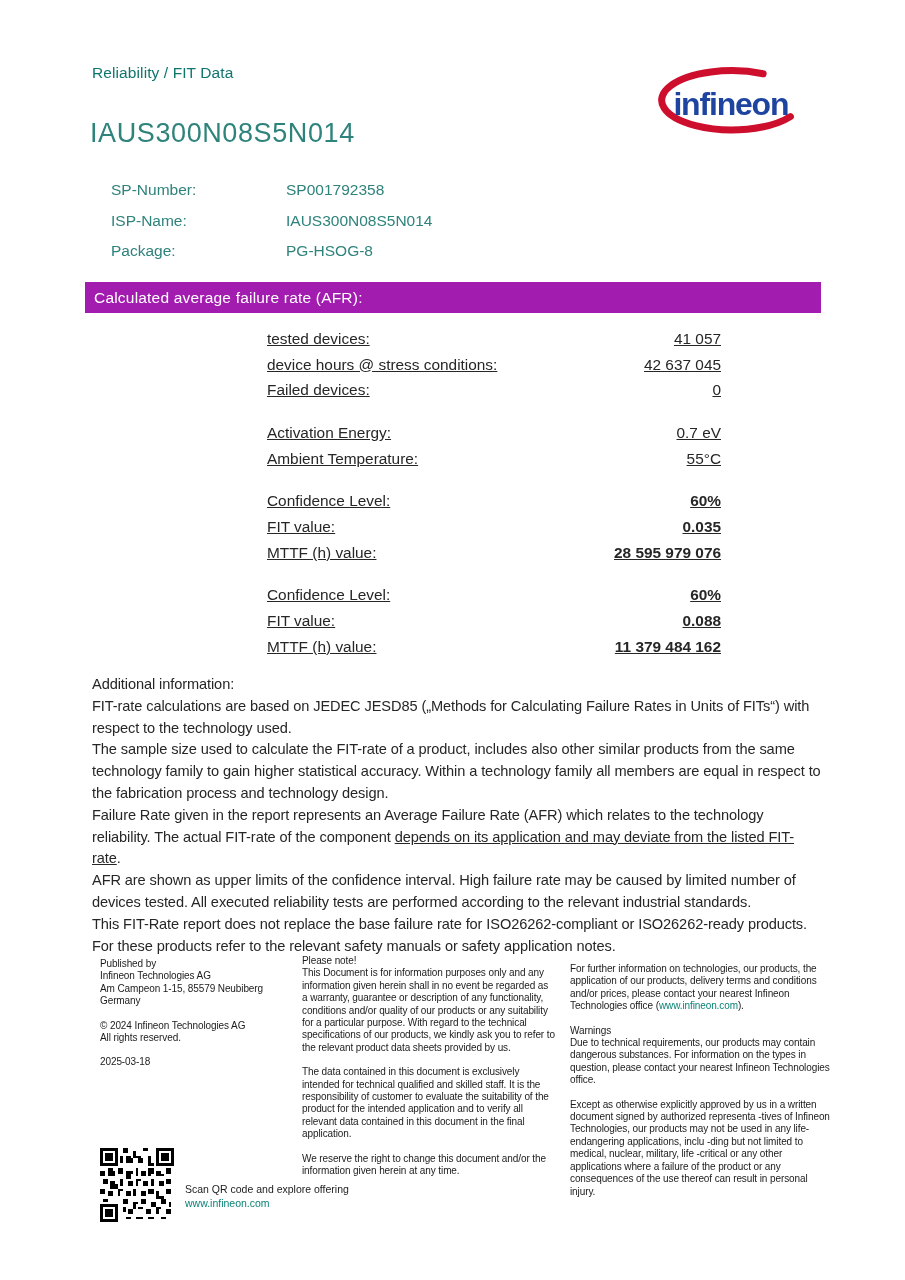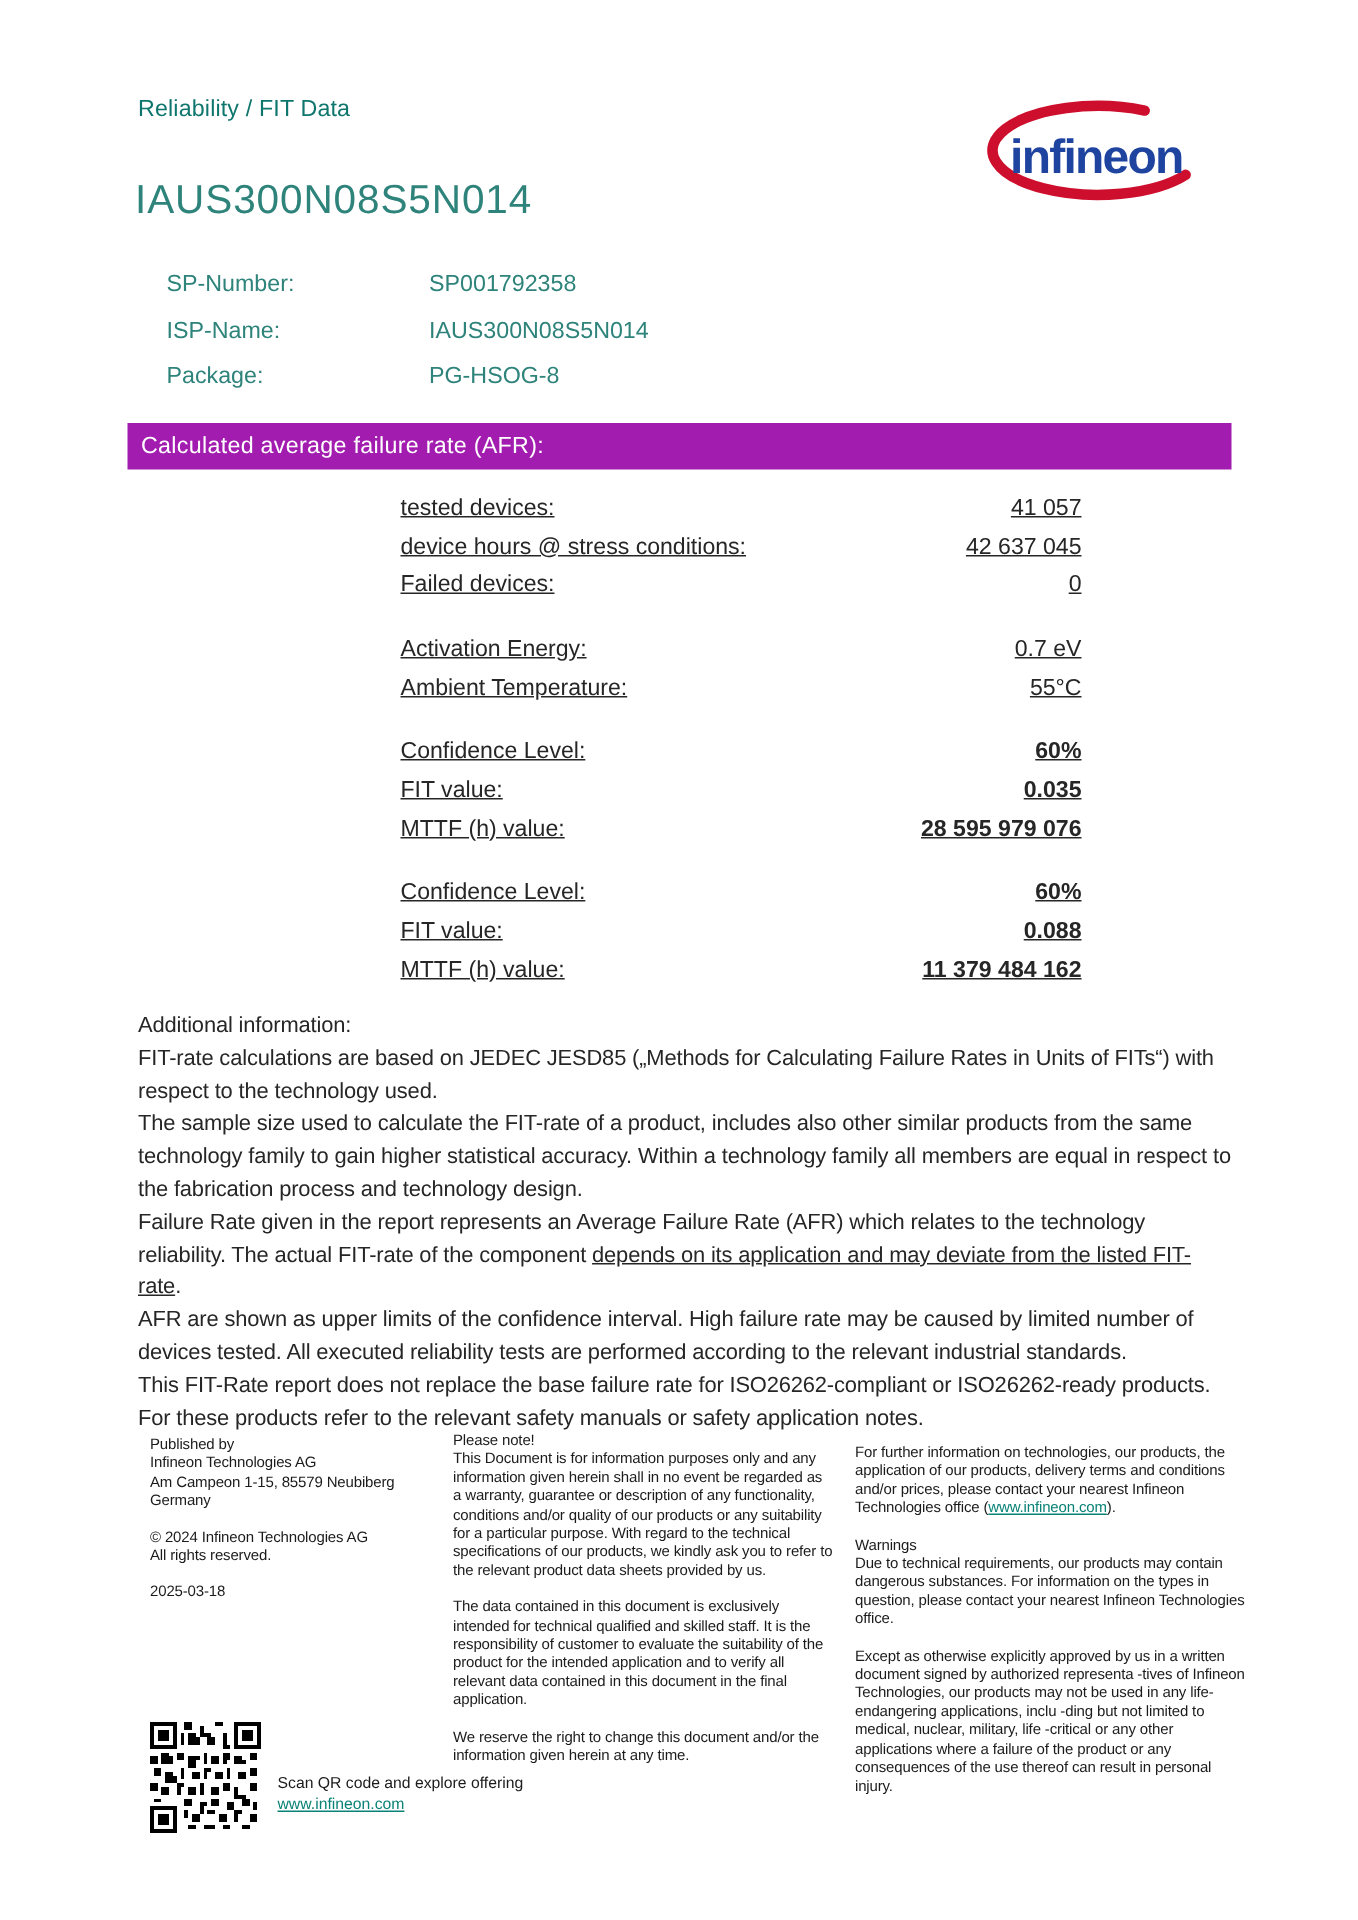--- a/index.html
+++ b/index.html
@@ -56,21 +56,21 @@
   .underlined { text-decoration: underline; }
 
   
   .f-col { position: absolute; font-size: 10px; line-height: 12.4px; color: #1b1b1b; letter-spacing: -0.1px; }
   .f-col1 { left: 100px; top: 958px; width: 192px; }
   .f-col2 { left: 302px; top: 955px; width: 253px; }
   .f-col3 { left: 570px; top: 963px; width: 264px; }
   .f-gap { margin-top: 12px; }
   .f-date { margin-top: 12px; }
 
-  a.site-link { color: #0A8276; text-decoration: underline; cursor: pointer; }
+  a.site-link { color: #0A8276; cursor: pointer; }
 
   .qr { position: absolute; left: 100px; top: 1148px; width: 74px; height: 74px; }
   .qr-caption { position: absolute; left: 185px; top: 1183px; font-size: 10.5px; color: #1b1b1b; }
   .qr-link { position: absolute; left: 185px; top: 1197px; font-size: 10.5px; }
 </style>
 </head>
 <body>
 
 <div class="page">
 

